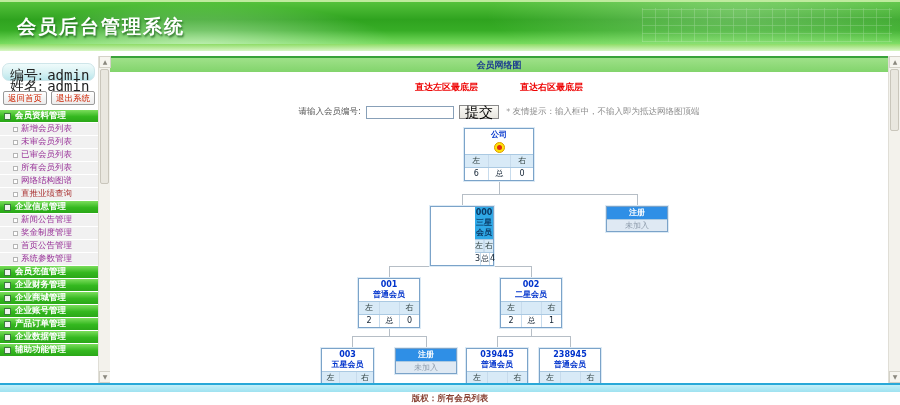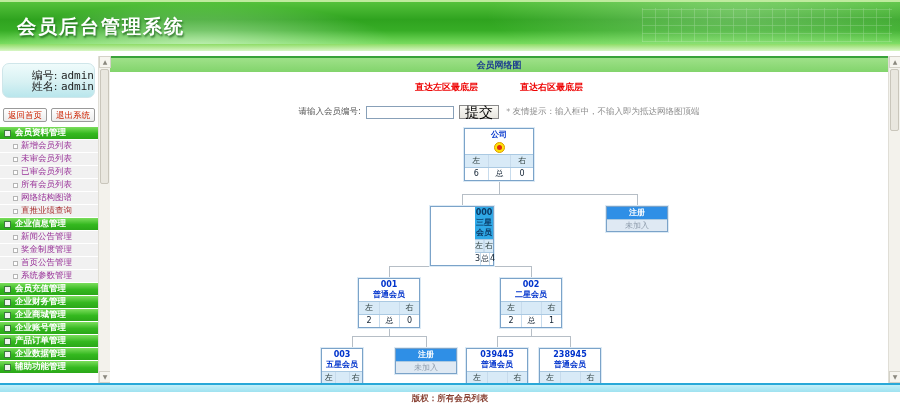--- a/index.html
+++ b/index.html
@@ -21,23 +21,23 @@
       repeating-linear-gradient(90deg, rgba(255,255,255,.55) 0 1px, transparent 1px 13px),
       repeating-linear-gradient(0deg, rgba(255,255,255,.55) 0 1px, transparent 1px 8px); }
   .header-strip { position:absolute; left:0; top:44px; width:900px; height:7px;
     background:linear-gradient(180deg,#8edc66,#d9f6c6); }
 
   
   .body-row { position:absolute; left:0; top:56px; width:900px; height:327px; display:flex; }
 
   
   .sidebar { width:98px; height:100%; overflow:hidden; background:#fff; }
-  .user-box { margin:7px 3px 0 2px; height:35px; border-radius:7px; border:1px solid #cfe6ea;
+  .user-box { margin:7px 3px 0 2px; height:18px; border-radius:7px; border:1px solid #cfe6ea;
     background:linear-gradient(180deg,#effbfb 0%,#d7f1f3 55%,#b9e6ec 100%);
-    font-size:11px; color:#222; padding:6px 0 0 7px; line-height:11px;text-align:right; }
+    font-size:14px; color:#222; padding:6px 0 0 7px; line-height:11px; }
   .user-box b { font-weight:normal; font-family:"DejaVu Sans Mono",monospace; }
   .side-btns { display:flex; justify-content:space-between; padding:0 3px; margin-top:10px; }
   .side-btn { font-size:8.5px; color:#cc2200; background:linear-gradient(#ffffff,#ececec);
     border:1px solid #9a9a9a; border-radius:2px; padding:1px 4px; line-height:10px; cursor:pointer; }
   .menu { margin-top:5px; }
   .menu-group { height:13px; display:flex; align-items:center; gap:4px; padding-left:4px;
     background:linear-gradient(180deg,#7bdd5c 0%,#34b81f 55%,#2aa718 100%);
     color:#fff; font-size:8.5px; font-weight:bold; border-bottom:1px solid #fff; cursor:pointer; }
   .grp-icon { width:7px; height:7px; background:#eef4ee; border:1px solid #3c7a3c; display:inline-block; }
   .menu-item { height:13px; display:flex; align-items:center; gap:3px; padding-left:13px;
@@ -298,21 +298,21 @@
               <span></span>
               <span>右</span>
           </div>
           <div class="cells val">
             <span>2</span>
               <span>总</span>
               <span>1</span>
           </div>
         </div>
 
-        <div class="tnode" style="left:211px; top:276px; width:42px;">
+        <div class="tnode" style="left:211px; top:276px; width:53px;">
           <div class="t-head">
             <div>003</div>
             <div>五星会员</div>
           </div>
           <div class="cells lab">
             <span>左</span>
               <span></span>
               <span>右</span>
           </div>
 

